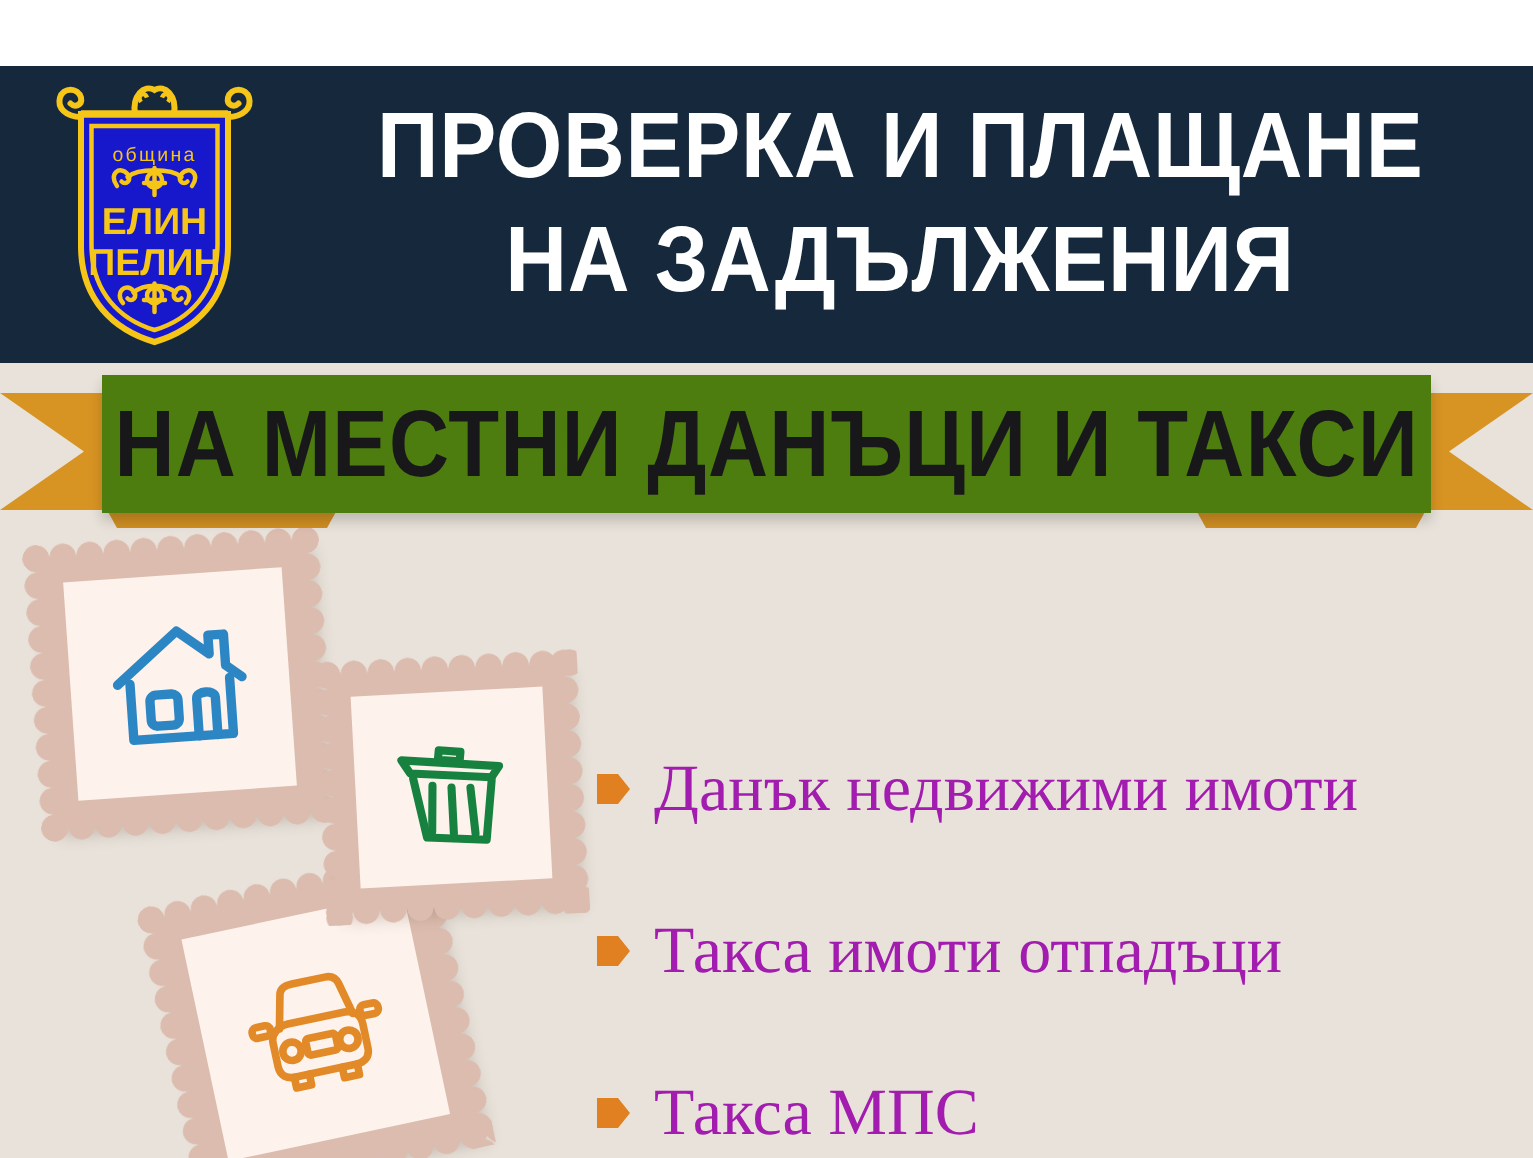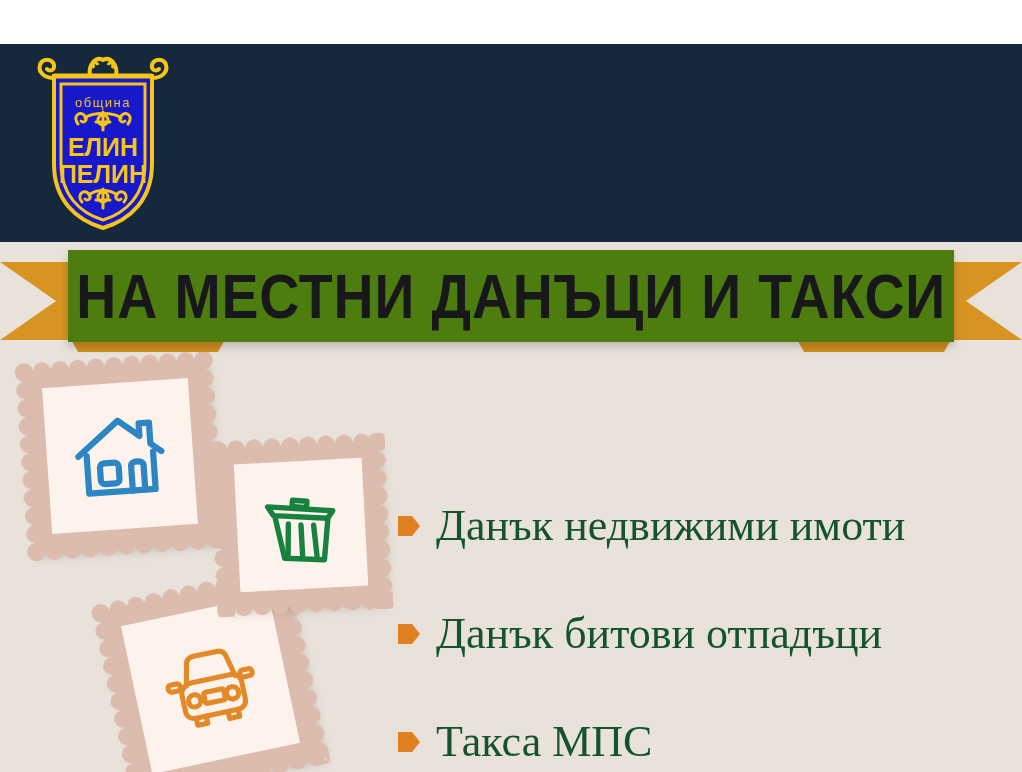--- a/index.html
+++ b/index.html
@@ -214,21 +214,21 @@
   }
   .bullet-marker {
     flex: 0 0 auto;
     width: 22px;
     height: 26px;
     margin-right: 16px;
   }
   .bullet-label {
     font-family: "Liberation Serif", "DejaVu Serif", serif;
     font-size: 44px;
-    color: #14532d;
+    color: #a21caf;
     line-height: 1.1;
     white-space: nowrap;
   }
 </style>
 </head>
 <body>
 
 <div id="poster">
 
   <div class="header-bar"></div>
@@ -267,20 +267,24 @@
         <path d="M52 150 C46 143 54 136 59 142 C62 146 58 150 55 147"></path>
         <path d="M94 150 C100 143 92 136 87 142 C84 146 88 150 91 147"></path>
         <path d="M59 143 C66 137 80 137 87 143"></path>
         <path d="M73 137 L73 156"></path>
         <path d="M66 148 L80 148"></path>
         <circle cx="73" cy="145" r="5"></circle>
       </g>
     </svg>
   </div>
 
+  <div class="title-block">
+    <div class="title-line">ПРОВЕРКА И ПЛАЩАНЕ</div>
+    <div class="title-line">НА ЗАДЪЛЖЕНИЯ</div>
+  </div>
 
   <div class="ribbon">
     <div class="ribbon-wing left"></div>
     <div class="ribbon-wing right"></div>
     <div class="ribbon-fold-left"></div>
     <div class="ribbon-fold-right"></div>
     <div class="ribbon-main">
       <span class="ribbon-text">НА МЕСТНИ ДАНЪЦИ И ТАКСИ</span>
     </div>
   </div>
@@ -347,21 +351,21 @@
       </span>
       <span class="bullet-label">Данък недвижими имоти</span>
     </div>
 
     <div class="bullet-row">
       <span class="bullet-marker">
         <svg viewBox="0 0 22 26" width="22" height="26">
           <path d="M0 3 L14 3 L22 13 L14 23 L0 23 Z" fill="#e08020"></path>
         </svg>
       </span>
-      <span class="bullet-label">Данък битови отпадъци</span>
+      <span class="bullet-label">Такса имоти отпадъци</span>
     </div>
 
     <div class="bullet-row">
       <span class="bullet-marker">
         <svg viewBox="0 0 22 26" width="22" height="26">
           <path d="M0 3 L14 3 L22 13 L14 23 L0 23 Z" fill="#e08020"></path>
         </svg>
       </span>
       <span class="bullet-label">Такса МПС</span>
     </div>

